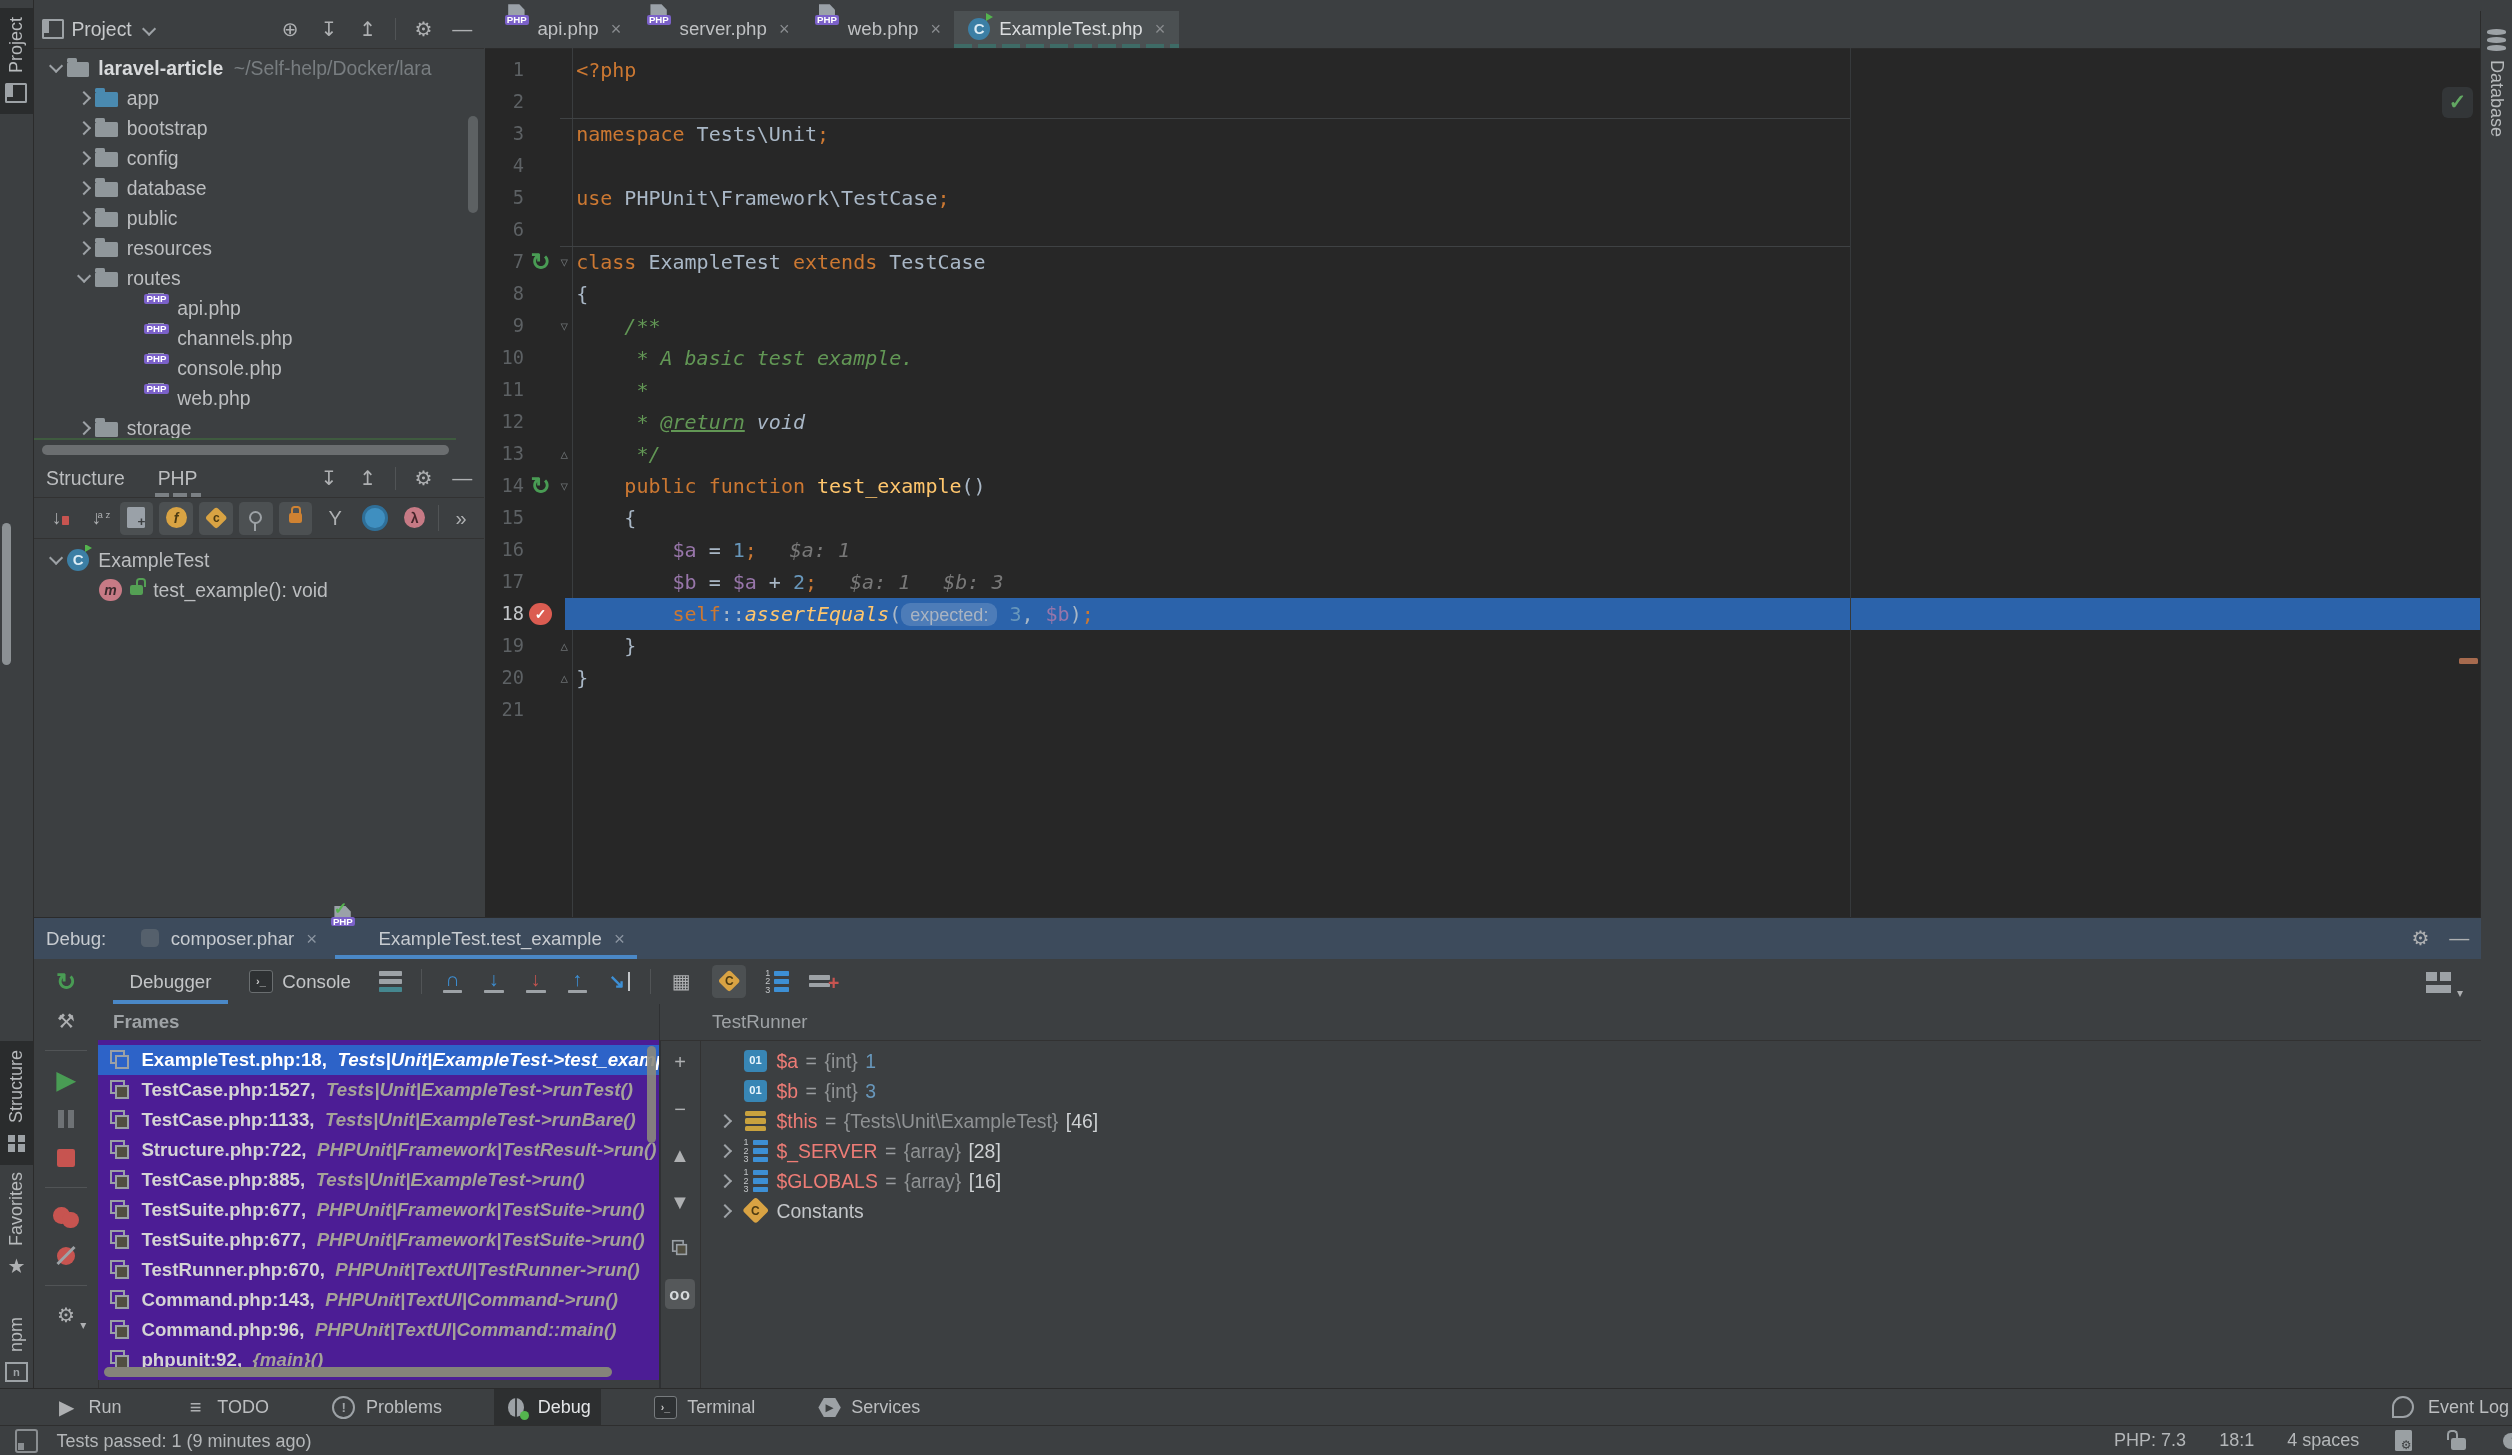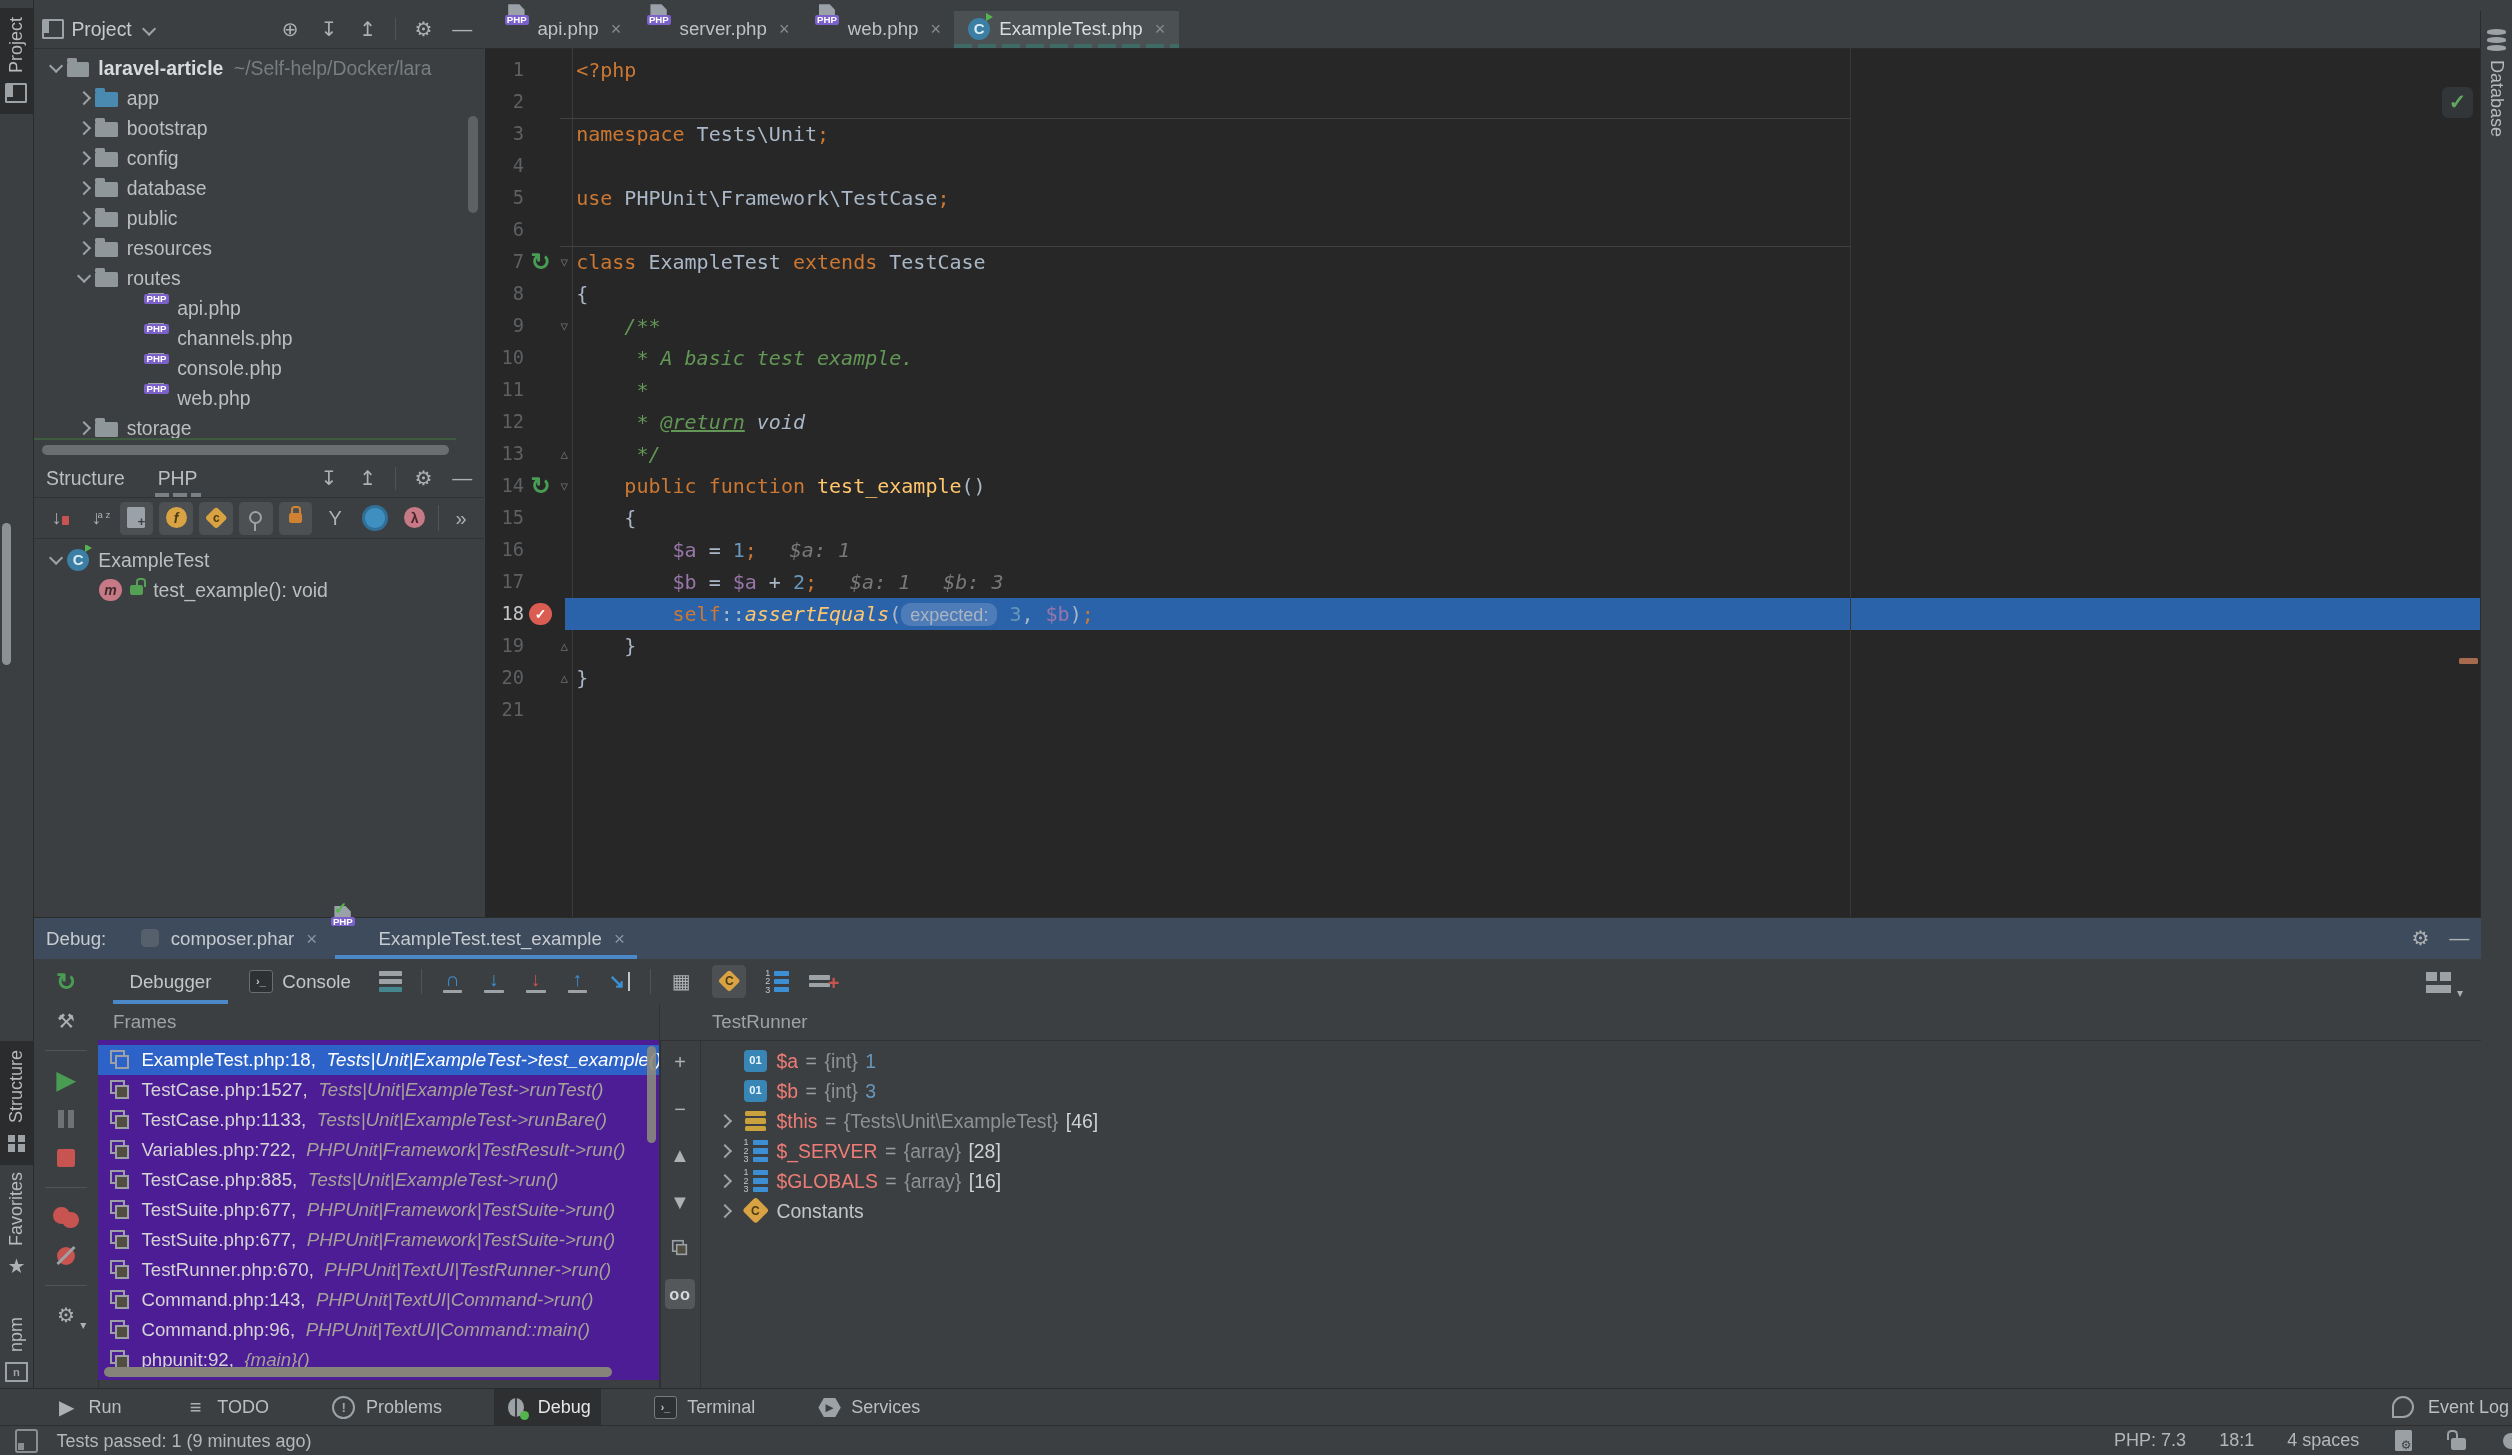--- a/index.html
+++ b/index.html
@@ -166,21 +166,21 @@
   .thr b{width:15px;height:5.2px;background:#3d8fd4;border-radius:0.7px;}
   .aw{position:relative;display:inline-flex;flex-direction:column;gap:3px;}
   .aw i{width:21px;height:4.5px;background:#9da2a6;border-radius:0.7px;}
   .aw b{position:absolute;right:-9px;bottom:-6px;color:#c75450;font-size:19.4px;font-weight:bold;}
   .rl{position:relative;width:25.4px;height:21px;display:inline-block;}
   .rl i{position:absolute;top:0;width:11.2px;height:9px;background:#9da2a6;}
   .rl i:first-child{left:0;} .rl i:nth-child(2){right:0;}
   .rl b{position:absolute;bottom:0;left:0;width:25.4px;height:7.5px;background:#9da2a6;}
   .rl::after{content:"▾";position:absolute;right:-12px;bottom:-6px;font-size:12px;color:#aeb0b2;}
   #dbg-content{position:absolute;left:64px;top:86px;right:0;bottom:0;}
-  #frames-pane{position:absolute;left:0;top:0;width:561px;bottom:8px;}
+  #frames-pane{position:absolute;left:0;top:0;width:561px;bottom:8px;font-weight:bold;}
   .pane-title{height:36px;display:flex;align-items:center;padding-left:15px;color:#9fa3a6;font-size:18.7px;
               border-bottom:0.7px solid #323232;background:#3c3f41;}
   #frames-list{position:absolute;left:0;top:36px;right:0;bottom:0;background:#4c1d95;overflow:hidden;padding-top:4.5px;}
   .frow{height:30px;display:flex;align-items:center;gap:10.5px;padding-left:10.5px;white-space:nowrap;overflow:hidden;
         font-size:18.7px;}
   .frow .file{color:#d4d4d4;}
   .frow .loc{color:#a5a398;font-style:italic;}
   .frow.sel{background:#2d63c8;}
   .frow.sel .file,.frow.sel .loc{color:#ffffff;}
   .fricon{position:relative;width:19.4px;height:19.4px;flex:none;display:inline-block;}
@@ -847,21 +847,21 @@
               <span class="ic ic-frame">
                 <span class="fricon"></span>
               </span>
               <span class="file">TestCase.php:1133,</span>
               <span class="loc">Tests|Unit|ExampleTest-&gt;runBare()</span>
             </div>
             <div class="frow">
               <span class="ic ic-frame">
                 <span class="fricon"></span>
               </span>
-              <span class="file">Variables.php:722,</span>
+              <span class="file">Structure.php:722,</span>
               <span class="loc">PHPUnit|Framework|TestResult-&gt;run()</span>
             </div>
             <div class="frow">
               <span class="ic ic-frame">
                 <span class="fricon"></span>
               </span>
               <span class="file">TestCase.php:885,</span>
               <span class="loc">Tests|Unit|ExampleTest-&gt;run()</span>
             </div>
             <div class="frow">

